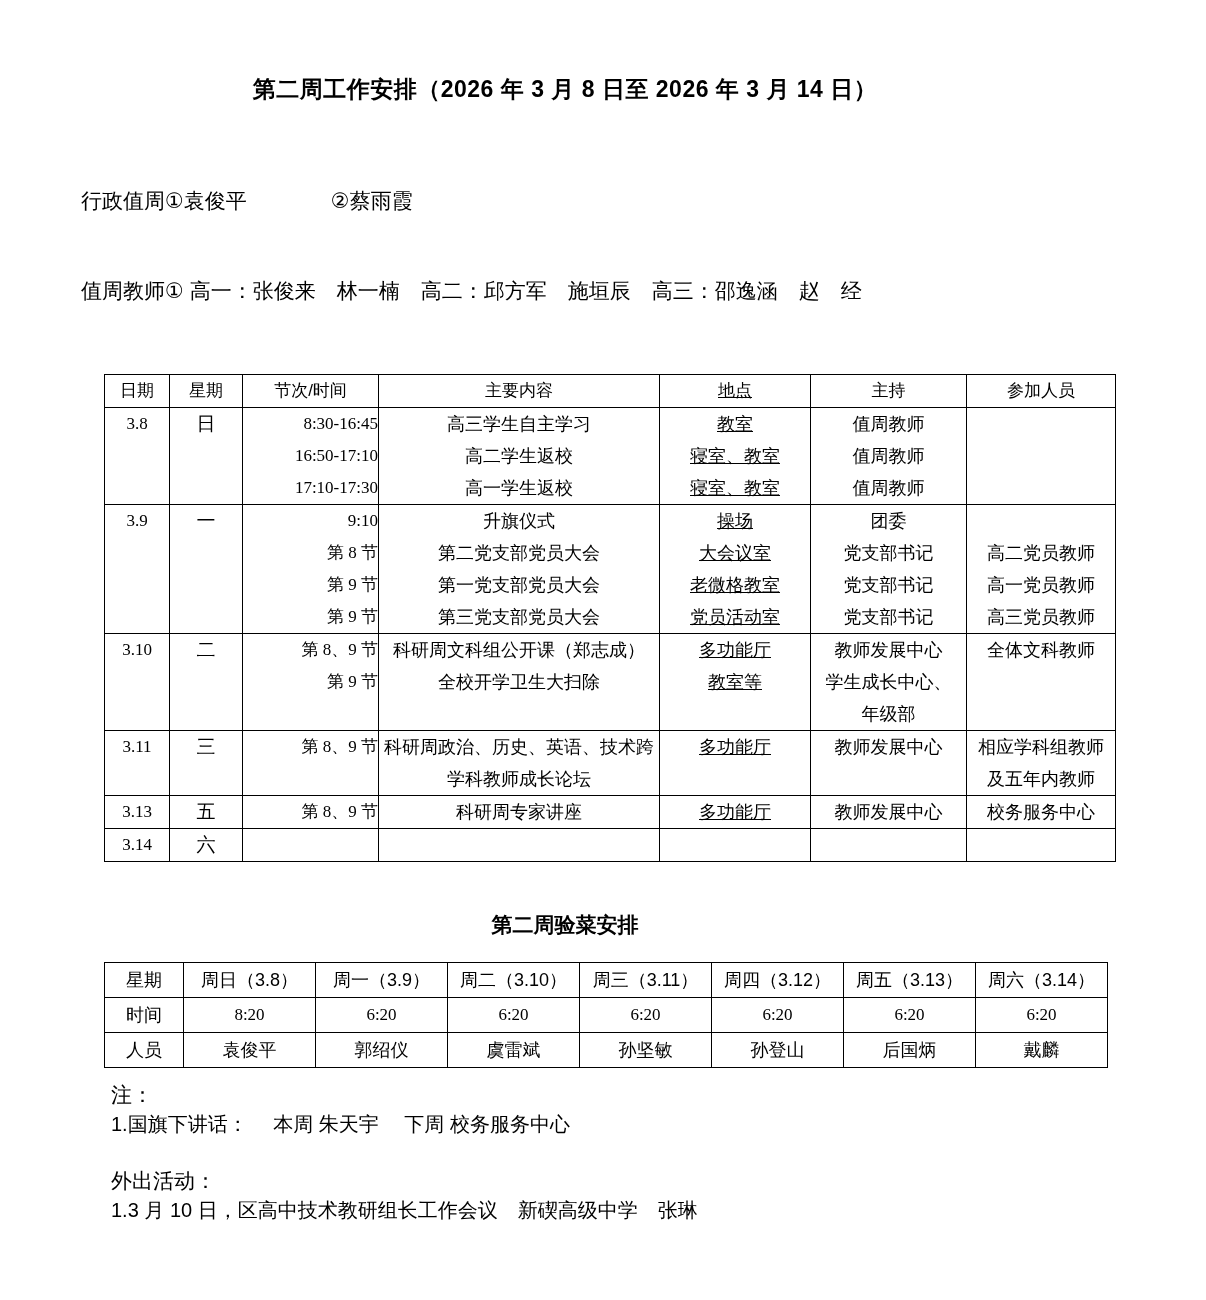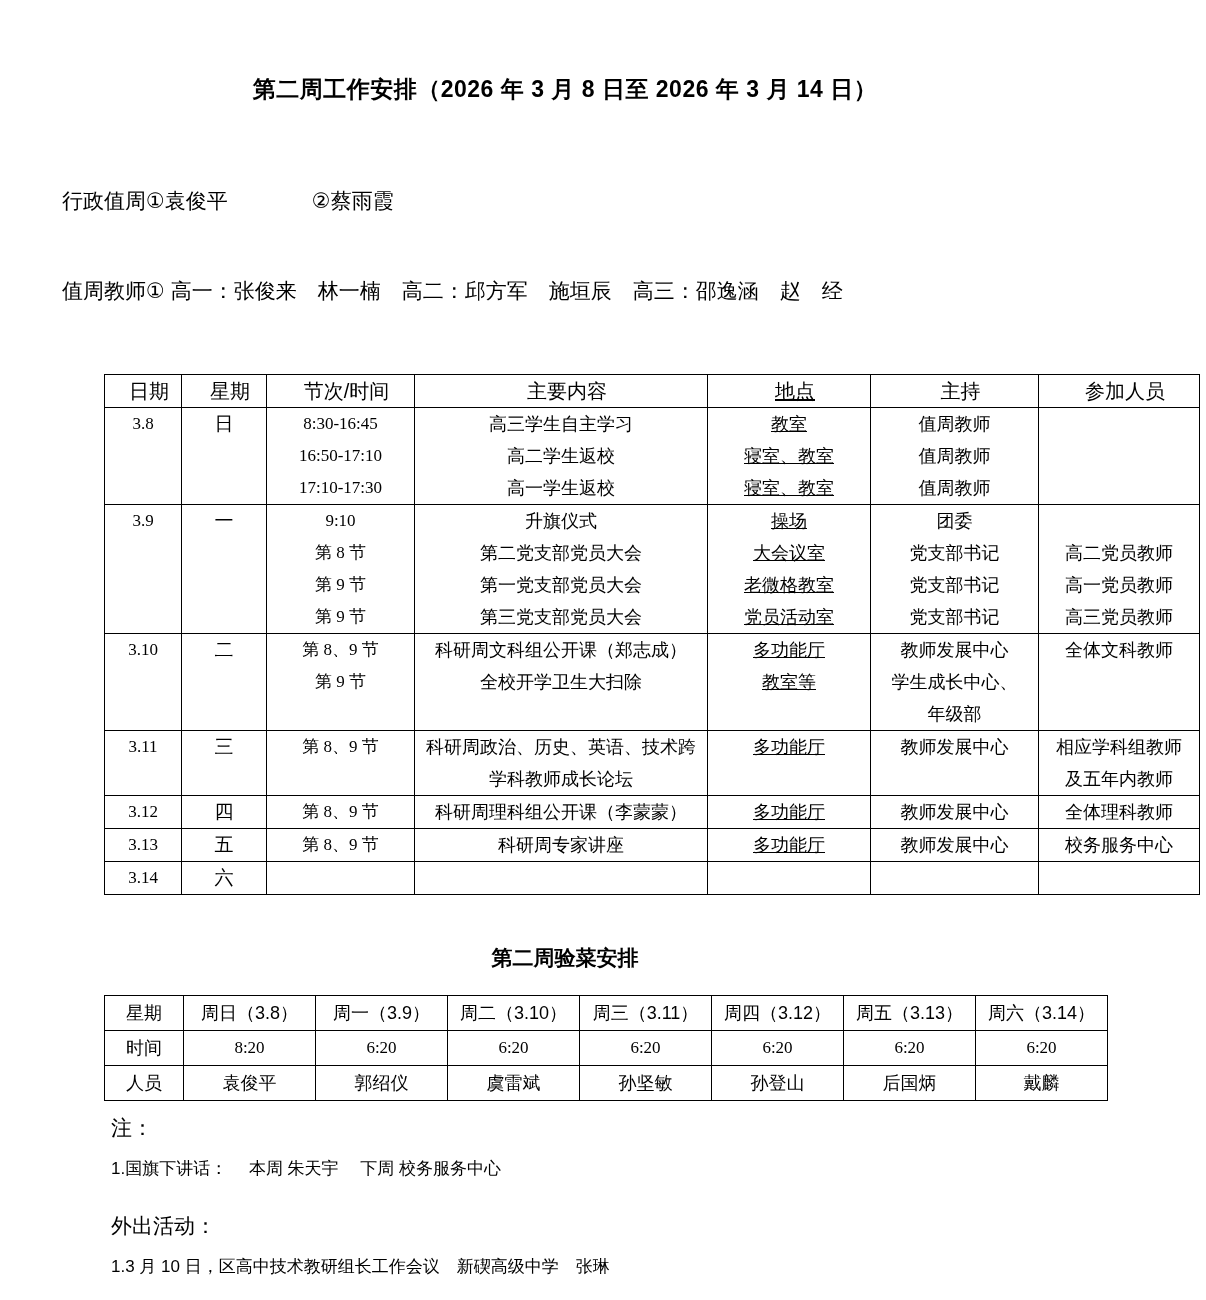--- a/index.html
+++ b/index.html
@@ -30,21 +30,21 @@
     letter-spacing: 0.5px;
     margin: 0;
     padding-top: 76px;
     line-height: 1.2;
     font-family: "Liberation Sans", "DejaVu Sans", sans-serif;
   }
 
   
   .duty-block {
     margin-top: 22px;
-    padding-left: 62px;
+    padding-left: 81px;
     font-size: 21px;
     line-height: 30px;
     white-space: pre;
   }
   .duty-line { white-space: pre; }
 
   
   .table-wrap {
     margin-top: 8px;
     padding-left: 104px;
@@ -55,37 +55,37 @@
     table-layout: fixed;
   }
   table.grid td, table.grid th {
     border: 1px solid #000000;
     text-align: center;
     vertical-align: top;
     font-weight: normal;
     padding: 0;
   }
   table.grid thead th {
-    font-size: 20px;
+    font-size: 17px;
     height: 32px;
     line-height: 32px;
     vertical-align: middle;
-    padding-left: 12px;
   }
   .cell-lines {
     padding: 6px 2px 8px 2px;
   }
   .cell-lines .ln {
     line-height: 32px;
     font-size: 18px;
     white-space: nowrap;
   }
   .cell-lines .ln.num {
     font-size: 17px;
     font-family: "Liberation Serif", "DejaVu Serif", serif;
+    text-align: right;
   }
   .cell-date {
     font-size: 17px;
     font-family: "Liberation Serif", "DejaVu Serif", serif;
     padding-top: 6px;
     line-height: 32px;
   }
   .cell-weekday {
     font-size: 19px;
     padding-top: 6px;
@@ -134,24 +134,23 @@
   .notes {
     padding-left: 111px;
     padding-top: 12px;
   }
   .note-head {
     font-size: 21px;
     line-height: 30px;
     white-space: pre;
   }
   .note-item {
-    font-size: 17px;
+    font-size: 20px;
     line-height: 28px;
     white-space: pre;
-    margin-top: 12px;
   }
   .section-head {
     font-size: 21px;
     font-weight: normal;
     line-height: 30px;
     padding-top: 28px;
     white-space: pre;
   }
 </style>
 </head>
@@ -290,39 +289,20 @@
             <td class="c-host cell-lines">
               <div class="ln">教师发展中心</div>
               <div class="ln sp">&nbsp;</div>
             </td>
             <td class="c-people cell-lines">
               <div class="ln">相应学科组教师</div>
               <div class="ln">及五年内教师</div>
             </td>
           </tr>
           <tr>
-            <td class="c-date cell-date">3.12</td>
-            <td class="c-week cell-weekday">四</td>
-            <td class="c-period cell-lines">
-              <div class="ln num">第 8、9 节</div>
-            </td>
-            <td class="c-content cell-lines">
-              <div class="ln">科研周理科组公开课（李蒙蒙）</div>
-            </td>
-            <td class="c-place cell-lines">
-              <div class="ln">多功能厅</div>
-            </td>
-            <td class="c-host cell-lines">
-              <div class="ln">教师发展中心</div>
-            </td>
-            <td class="c-people cell-lines">
-              <div class="ln">全体理科教师</div>
-            </td>
-          </tr>
-          <tr>
             <td class="c-date cell-date">3.13</td>
             <td class="c-week cell-weekday">五</td>
             <td class="c-period cell-lines">
               <div class="ln num">第 8、9 节</div>
             </td>
             <td class="c-content cell-lines">
               <div class="ln">科研周专家讲座</div>
             </td>
             <td class="c-place cell-lines">
               <div class="ln">多功能厅</div>

